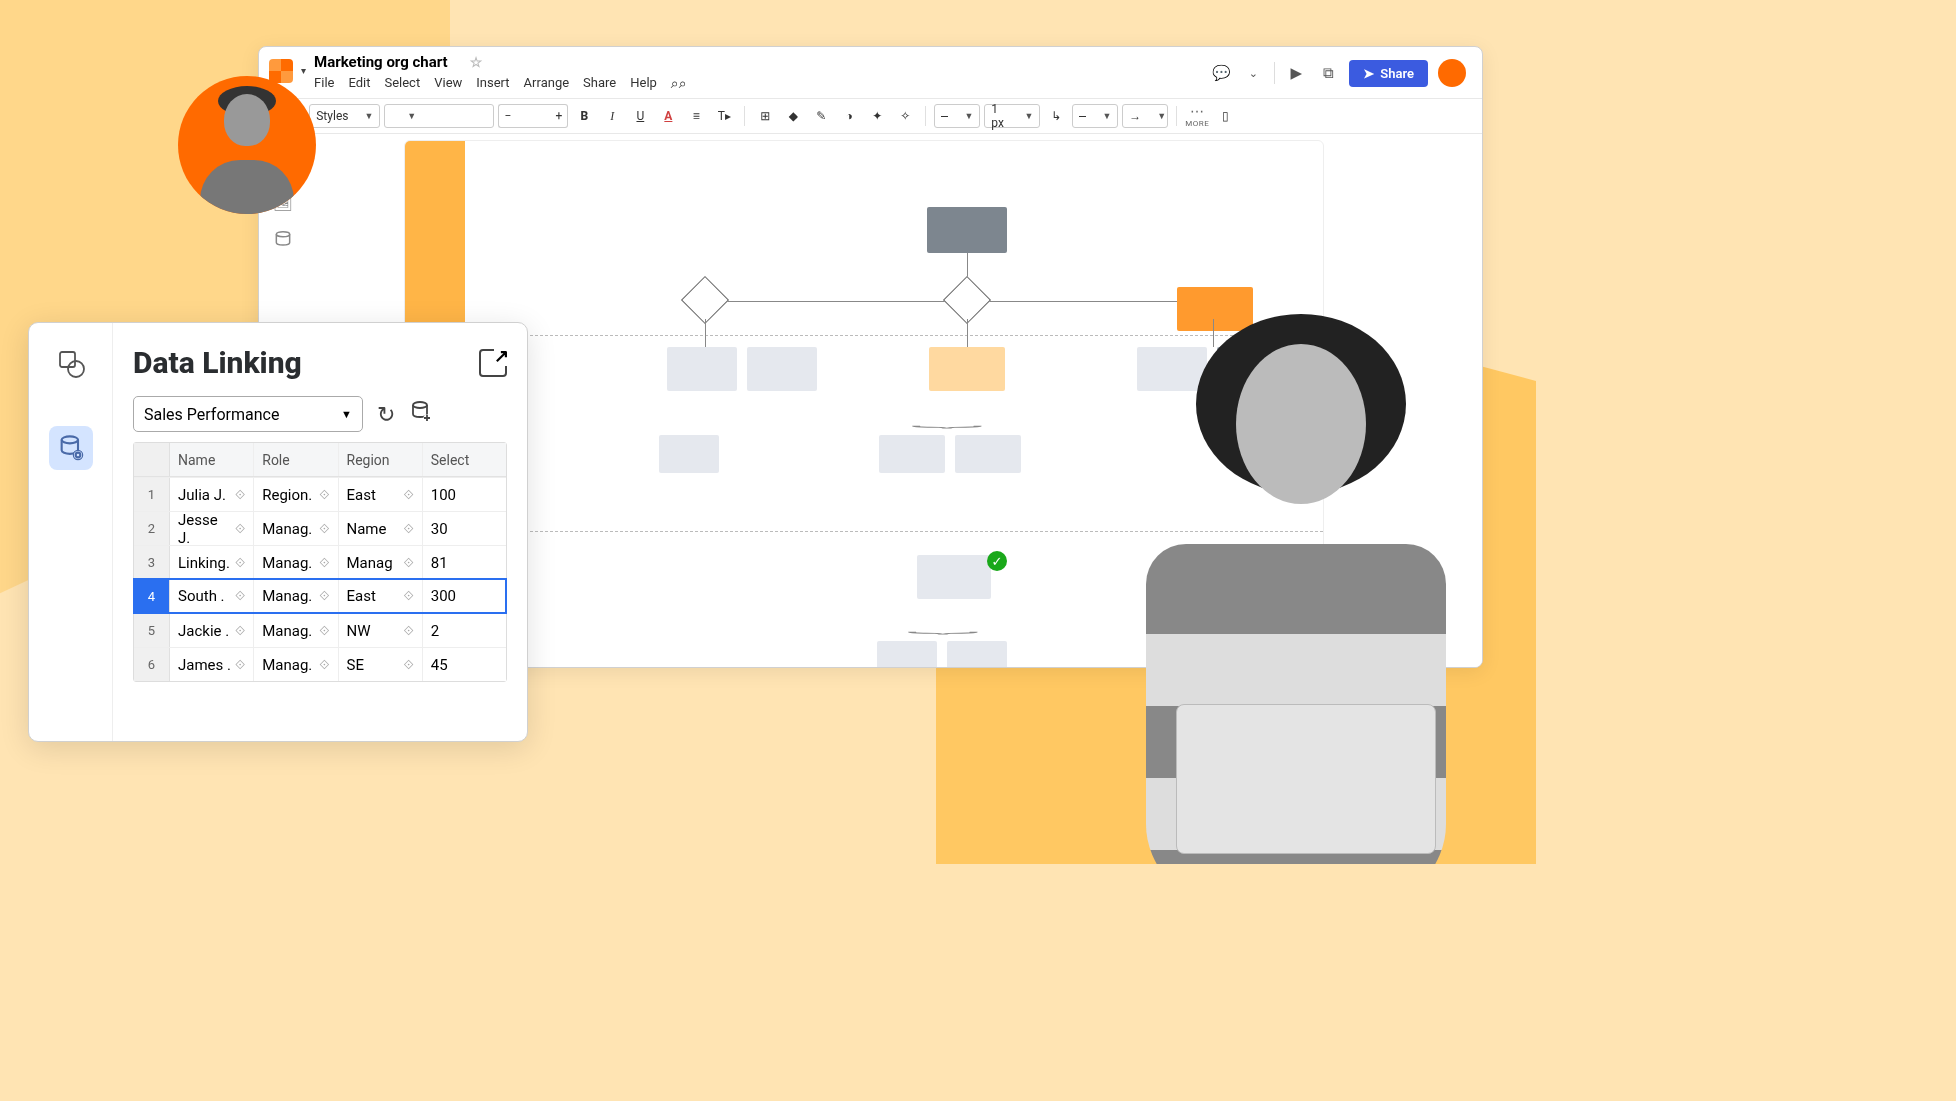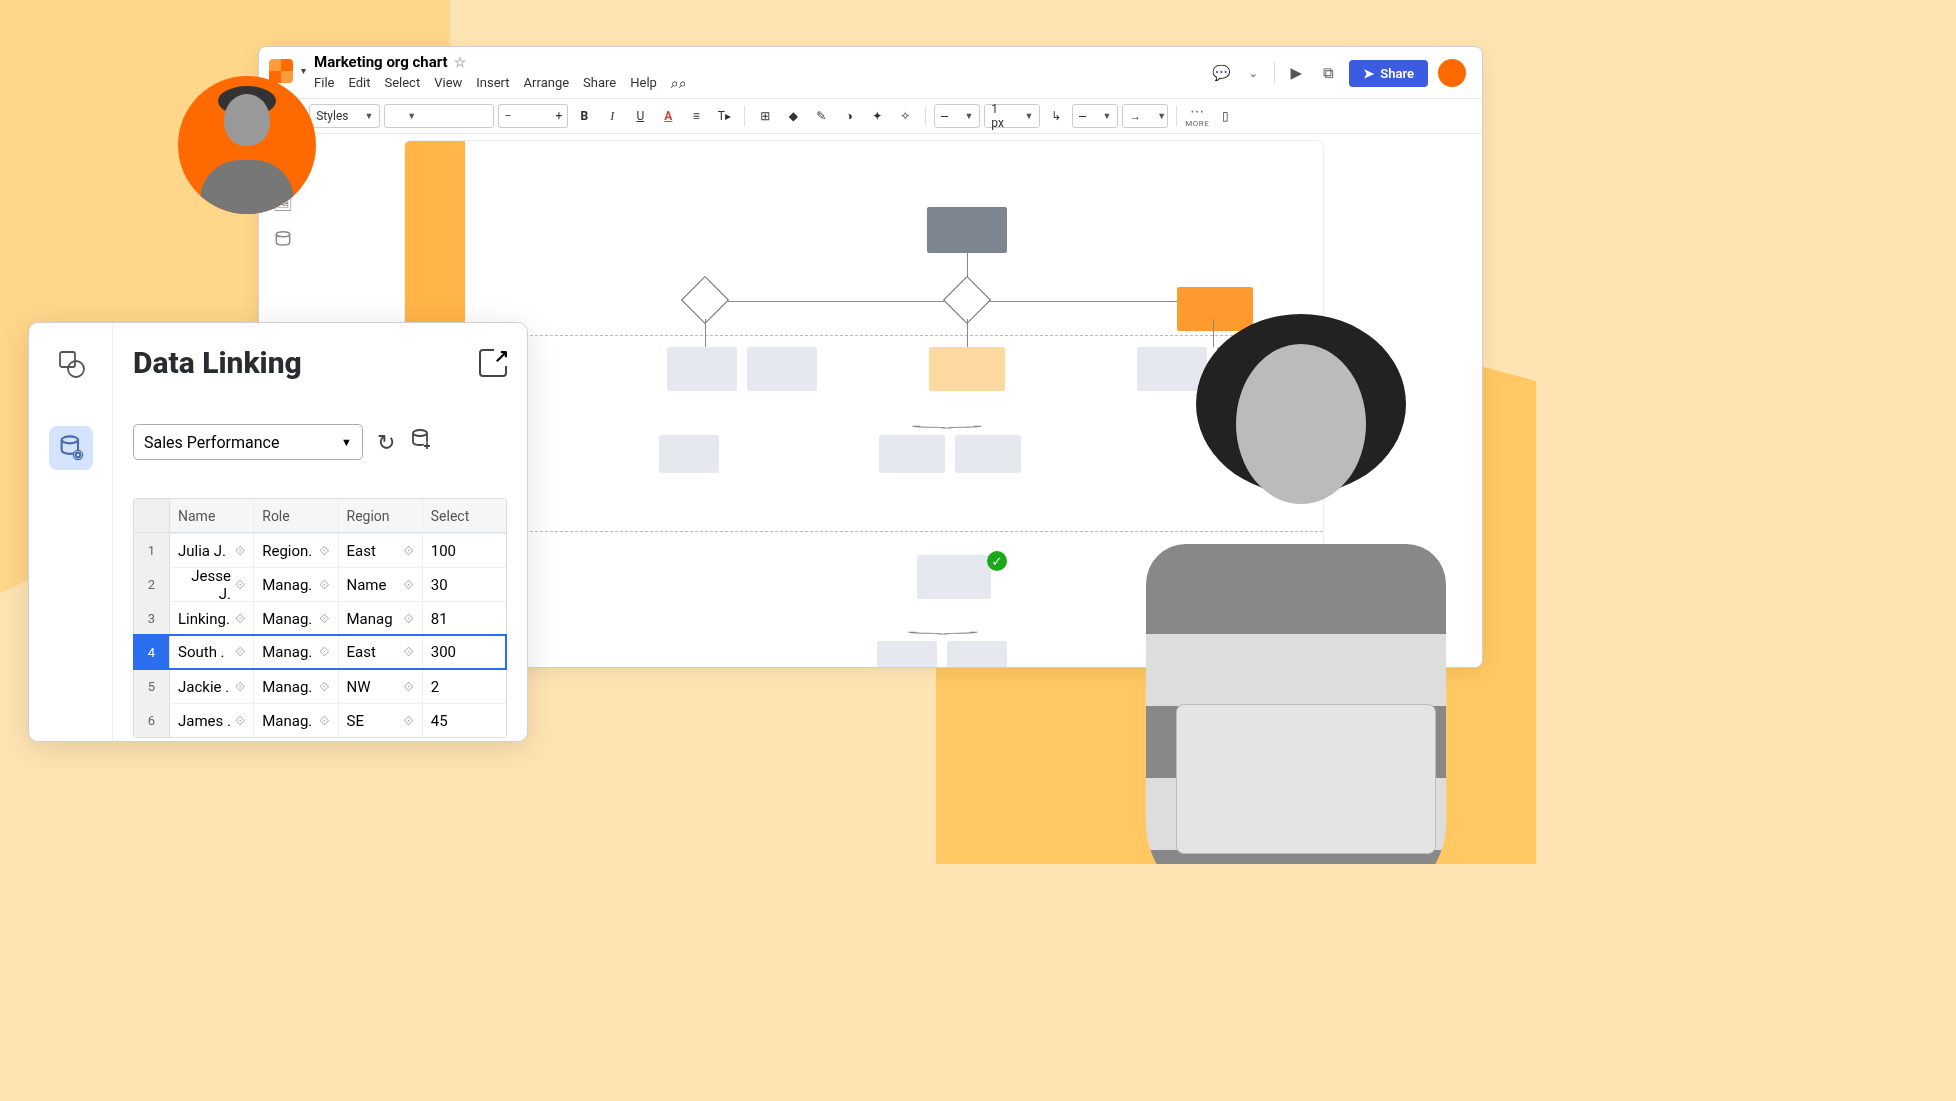--- a/index.html
+++ b/index.html
@@ -37,21 +37,21 @@
 }
 .titlebar { display: flex; align-items: flex-start; padding: 6px 10px 0; gap: 8px; }
 .app-logo {
   width: 24px; height: 24px;
   background: conic-gradient(#ff6b00 0 25%, #ff9a3d 25% 50%, #ff6b00 50% 75%, #ff9a3d 75%);
   border-radius: 4px;
   margin-top: 6px;
 }
 .logo-chevron { margin-top: 12px; font-size: 10px; color: #444; }
 .title-block { display: flex; flex-direction: column; gap: 2px; }
-.doc-title { font-size: 15px; font-weight: 700; display: flex; align-items: center; gap: 6px; text-align: right; }
+.doc-title { font-size: 15px; font-weight: 700; display: flex; align-items: center; gap: 22px; text-align: right; }
 .star-icon { color: #bbb; font-size: 14px; }
 .menubar { display: flex; gap: 14px; font-size: 13px; color: #333; padding: 2px 0 6px; }
 .menubar span { cursor: pointer; }
 .titlebar-right { margin-left: auto; display: flex; align-items: center; gap: 10px; padding-right: 6px; margin-top: 6px; }
 .tb-icon { width: 22px; height: 22px; display: flex; align-items: center; justify-content: center; color: #555; font-size: 15px; border-radius: 4px; }
 .tb-sep { width: 1px; height: 22px; background: #ddd; }
 .share-btn {
   background: #3b5be0; color: #fff; font-weight: 600; font-size: 13px;
   padding: 6px 14px; border-radius: 4px; display: flex; align-items: center; gap: 6px;
 }
@@ -109,31 +109,31 @@
   border: 1px solid #d0d0d0;
   border-radius: 10px;
   box-shadow: 0 6px 30px rgba(0,0,0,0.12);
   overflow: hidden;
   display: flex;
 }
 .panel-rail { width: 84px; border-right: 1px solid #eee; display: flex; flex-direction: column; align-items: center; padding-top: 26px; gap: 40px; }
 .rail-shape { font-size: 28px; color: #666; }
 .rail-db { width: 44px; height: 44px; border-radius: 8px; background: #d4e4ff; display: flex; align-items: center; justify-content: center; }
 .rail-db svg { stroke: #4a6aa8; }
-.panel-body { flex: 1; padding: 22px 20px 10px; display: flex; flex-direction: column; gap: 28px; }
+.panel-body { flex: 1; padding: 22px 20px 10px; display: flex; flex-direction: column; }
 .panel-head { display: flex; justify-content: space-between; align-items: center; margin-bottom: 16px; }
 .panel-title { font-size: 30px; font-weight: 800; color: #2a2d30; }
 .popout { width: 28px; height: 28px; border: 2px solid #444; border-radius: 4px; position: relative; }
 .popout::after { content: "↗"; position: absolute; top: -6px; right: -4px; font-size: 18px; font-weight: 700; background: #fff; }
 .panel-controls { display: flex; align-items: center; gap: 14px; margin-bottom: 10px; }
 .ds-select { flex: 0 0 230px; height: 36px; border: 1.5px solid #aaa; border-radius: 5px; display: flex; align-items: center; justify-content: space-between; padding: 0 10px; font-size: 16px; }
 .ds-select .caret { font-size: 11px; }
 .refresh-icon, .dbcog-icon { font-size: 22px; color: #444; }
 
-.data-table { border: 1px solid #ddd; border-radius: 3px; font-size: 15px; text-align: right; }
+.data-table { border: 1px solid #ddd; border-radius: 3px; font-size: 15px; }
 .dt-row { display: flex; height: 34px; }
 .dt-row.header { background: #f5f6f7; font-size: 14px; color: #555; border-bottom: 1px solid #e2e2e2; }
 .dt-row.selected { background: #fff; outline: 2px solid #2a6ff0; outline-offset: -1px; }
 .dt-row:not(.header):not(.selected) { background: #fff; border-top: 1px solid #eee; }
 .dt-numcell { width: 36px; background: #f0f0f0; display: flex; align-items: center; justify-content: center; font-size: 13px; color: #666; border-right: 1px solid #e0e0e0; }
 .dt-row.selected .dt-numcell { background: #2a6ff0; color: #fff; }
 .dt-cell { flex: 1; display: flex; align-items: center; padding: 0 8px; border-right: 1px solid #eee; gap: 4px; overflow: hidden; }
 .dt-cell:last-child { border-right: none; }
 .link-glyph { color: #aaa; font-size: 13px; margin-left: auto; }
 .dt-row.header .dt-numcell { background: #f0f0f0; }

